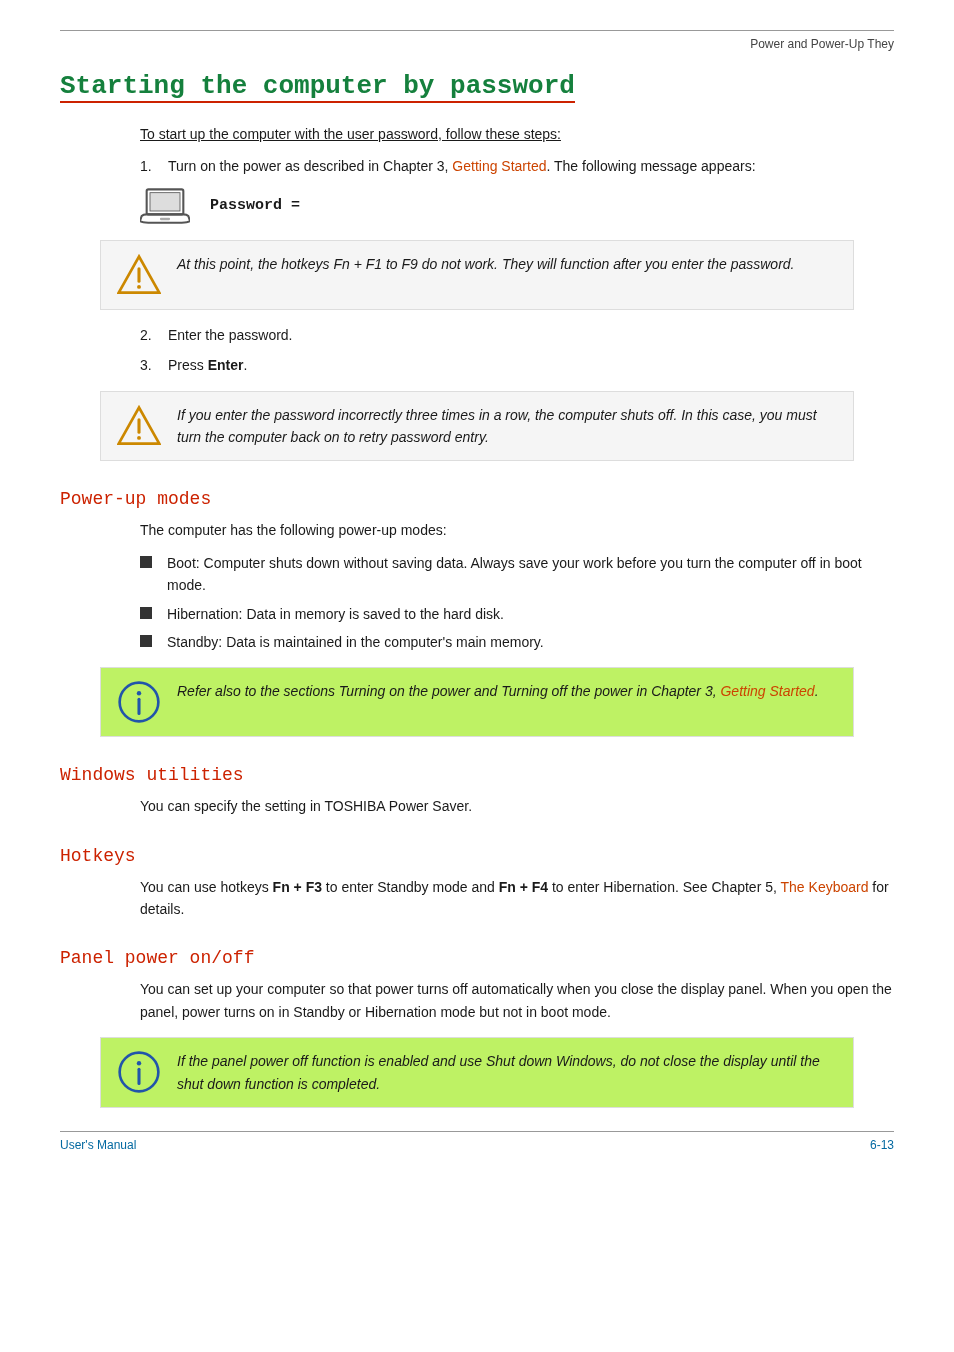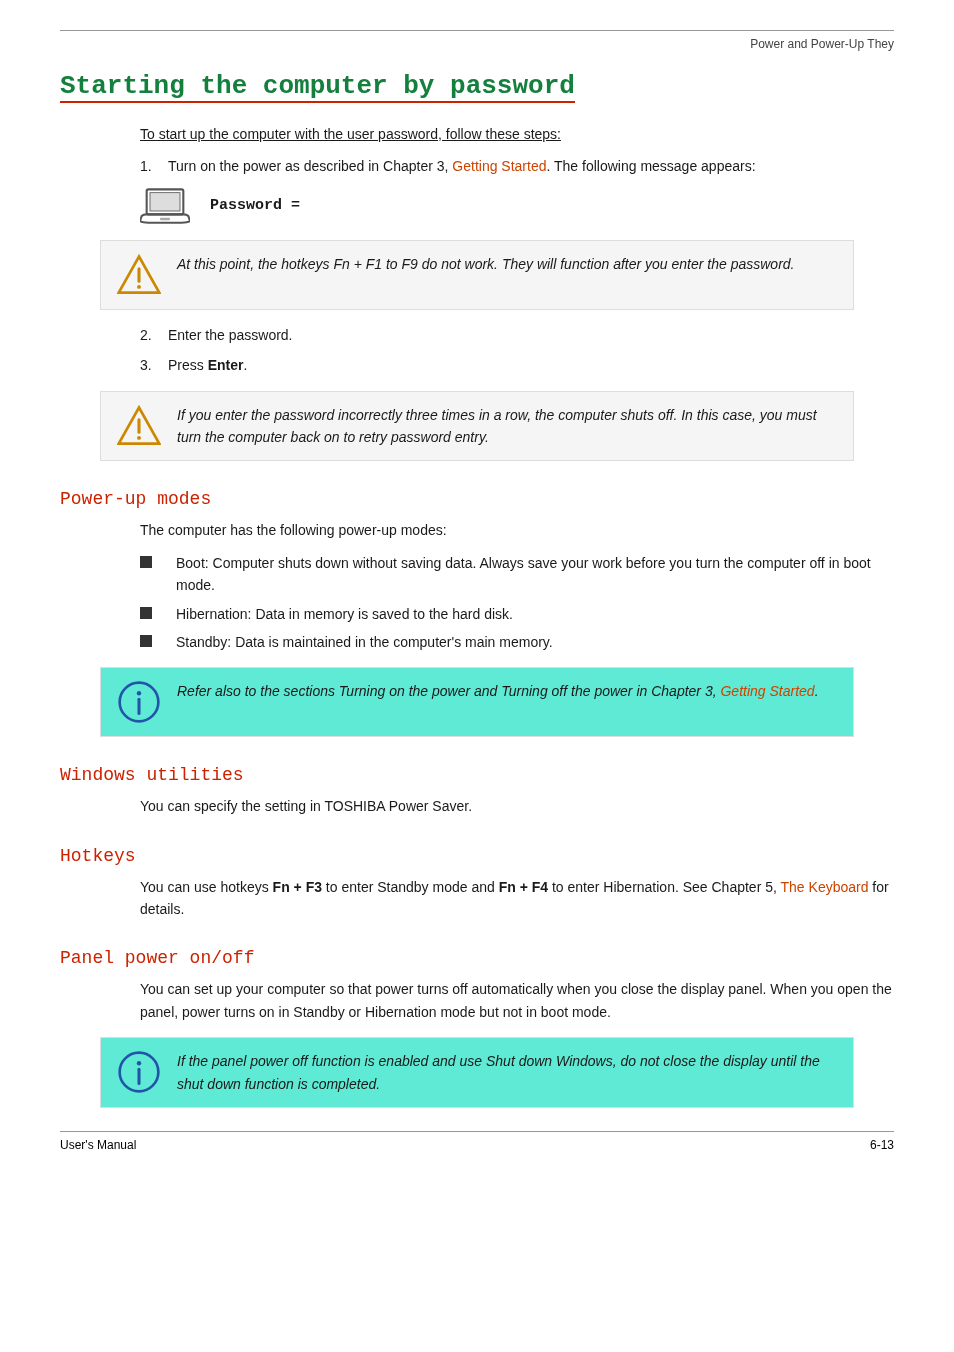--- a/index.html
+++ b/index.html
@@ -116,21 +116,21 @@
     .warning-text {
       font-style: italic;
       font-size: 14px;
       line-height: 1.6;
     }
 
     .info-box {
       margin: 14px 40px 14px 40px;
       display: flex;
       gap: 16px;
-      background: #5eead4;
+      background: #bef264;
       border: 1px solid #ddd;
       padding: 12px 16px;
       align-items: flex-start;
     }
 
     .info-icon {
       width: 44px;
       height: 44px;
       flex-shrink: 0;
     }
@@ -142,21 +142,21 @@
     }
 
     .bullet-list {
       margin-left: 80px;
       margin-bottom: 10px;
     }
 
     .bullet-item {
       display: flex;
       align-items: flex-start;
-      gap: 24px;
+      gap: 15px;
       margin-bottom: 6px;
       line-height: 1.6;
     }
 
     .bullet-square {
       width: 12px;
       height: 12px;
       background: #333;
       flex-shrink: 0;
       margin-top: 4px;
@@ -165,21 +165,21 @@
     .footer-line {
       position: absolute;
       bottom: 30px;
       left: 60px;
       right: 60px;
       border-top: 1px solid #999;
       padding-top: 6px;
       display: flex;
       justify-content: space-between;
       font-size: 12px;
-      color: #000000;
+      color: #0369a1;
     }
   </style>
 </head>
 <body>
 
 <div class="page-container">
 
   
   <div class="header-line">
     <span>Power and Power-Up They</span>

